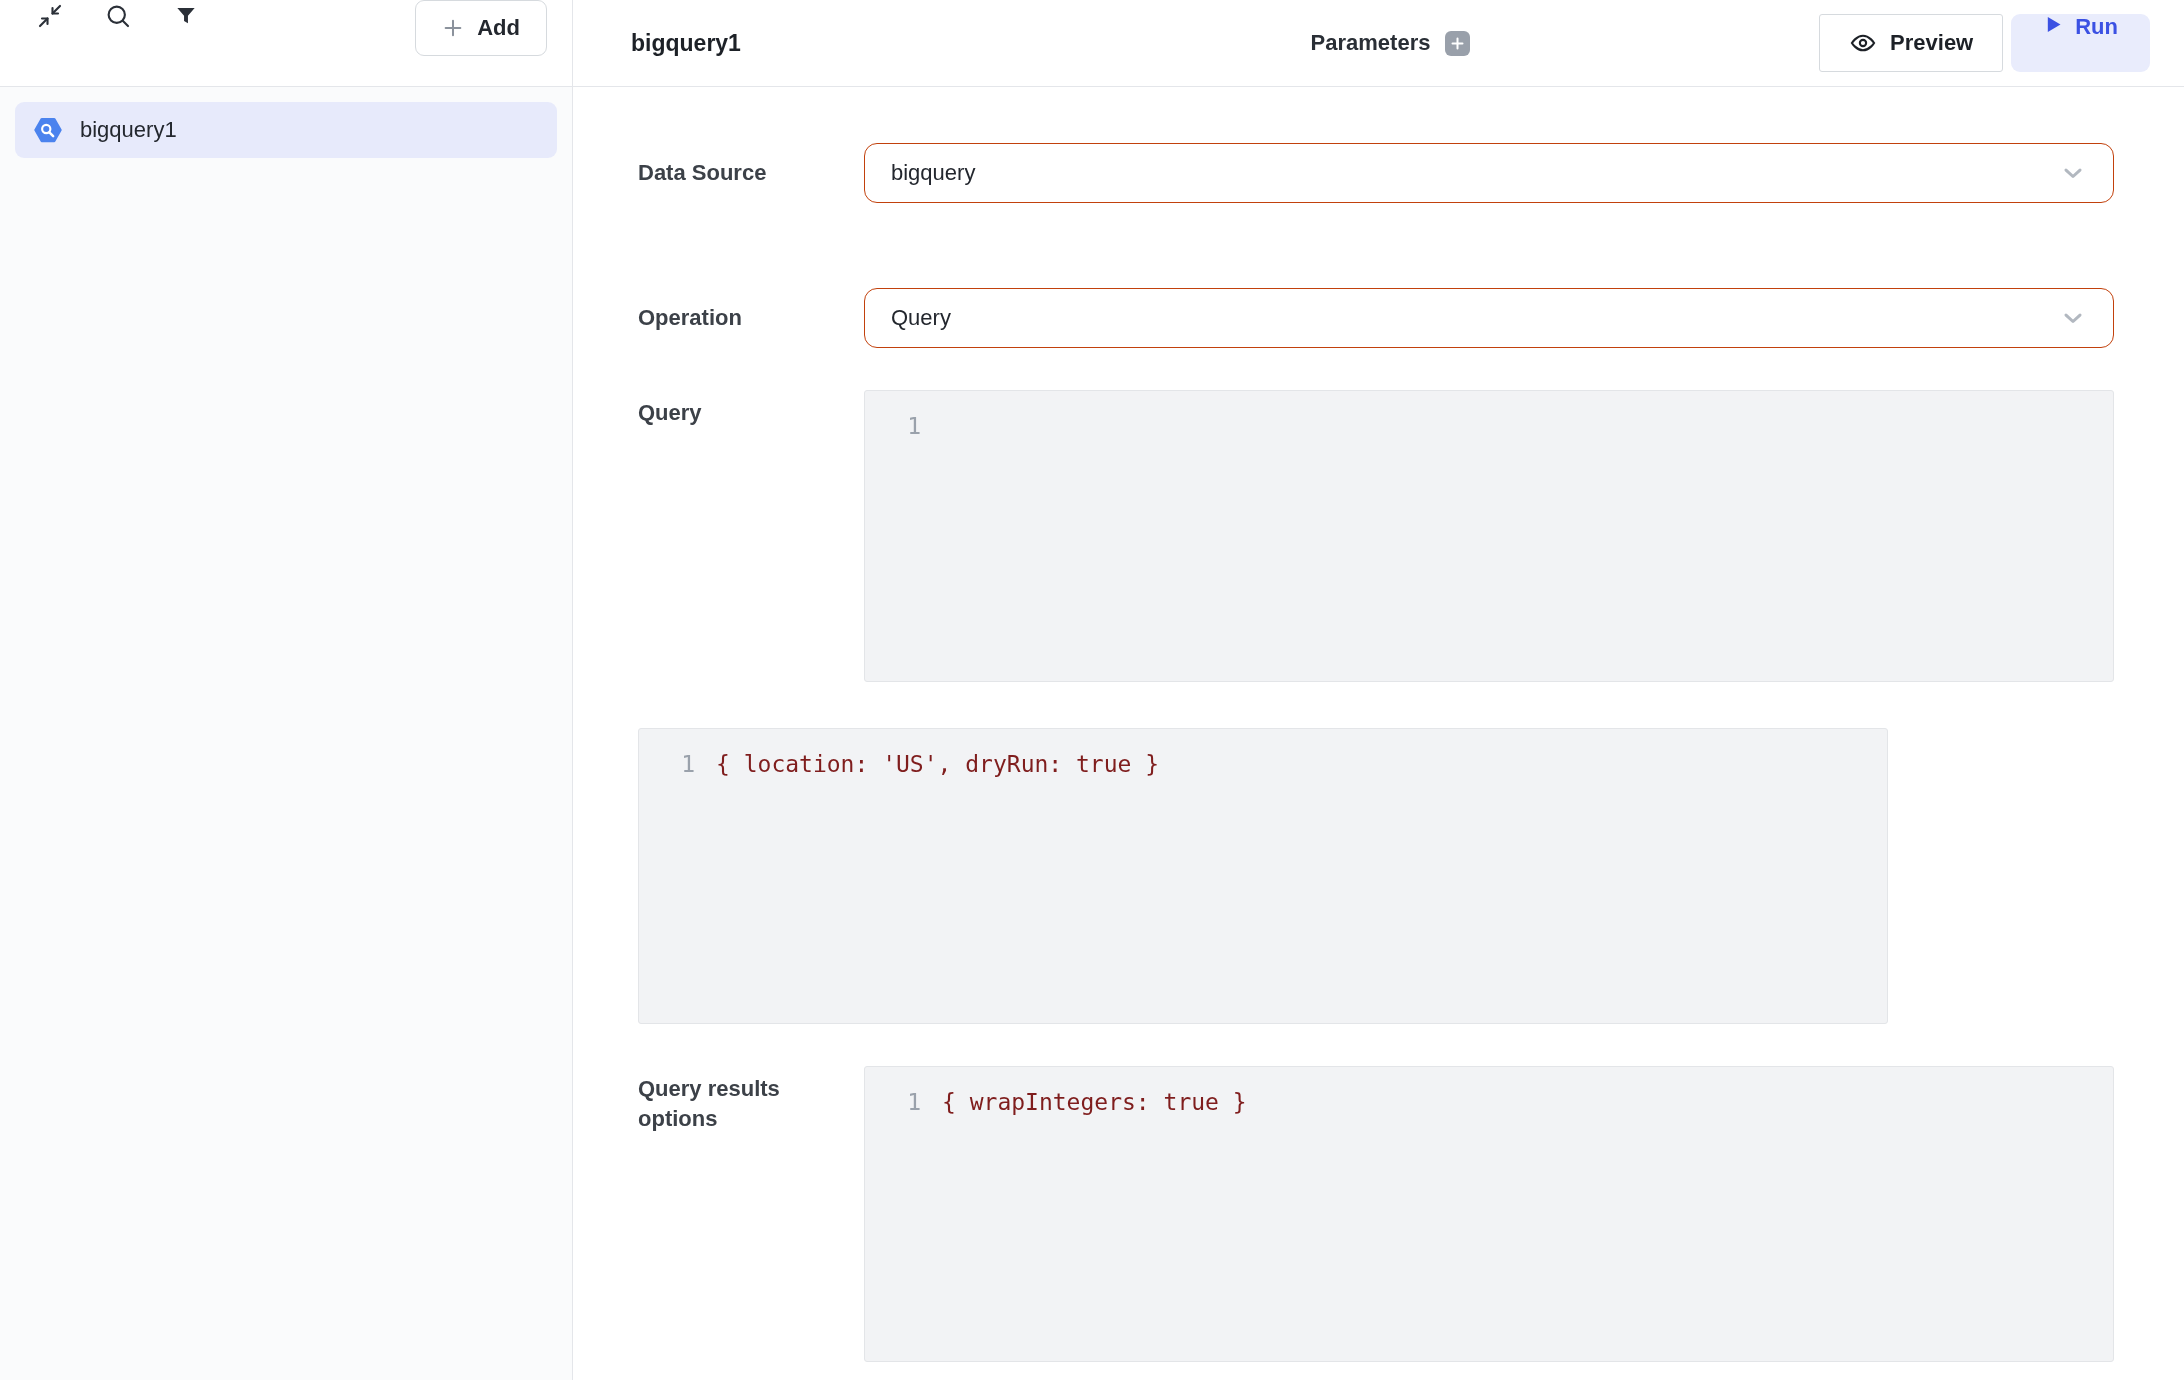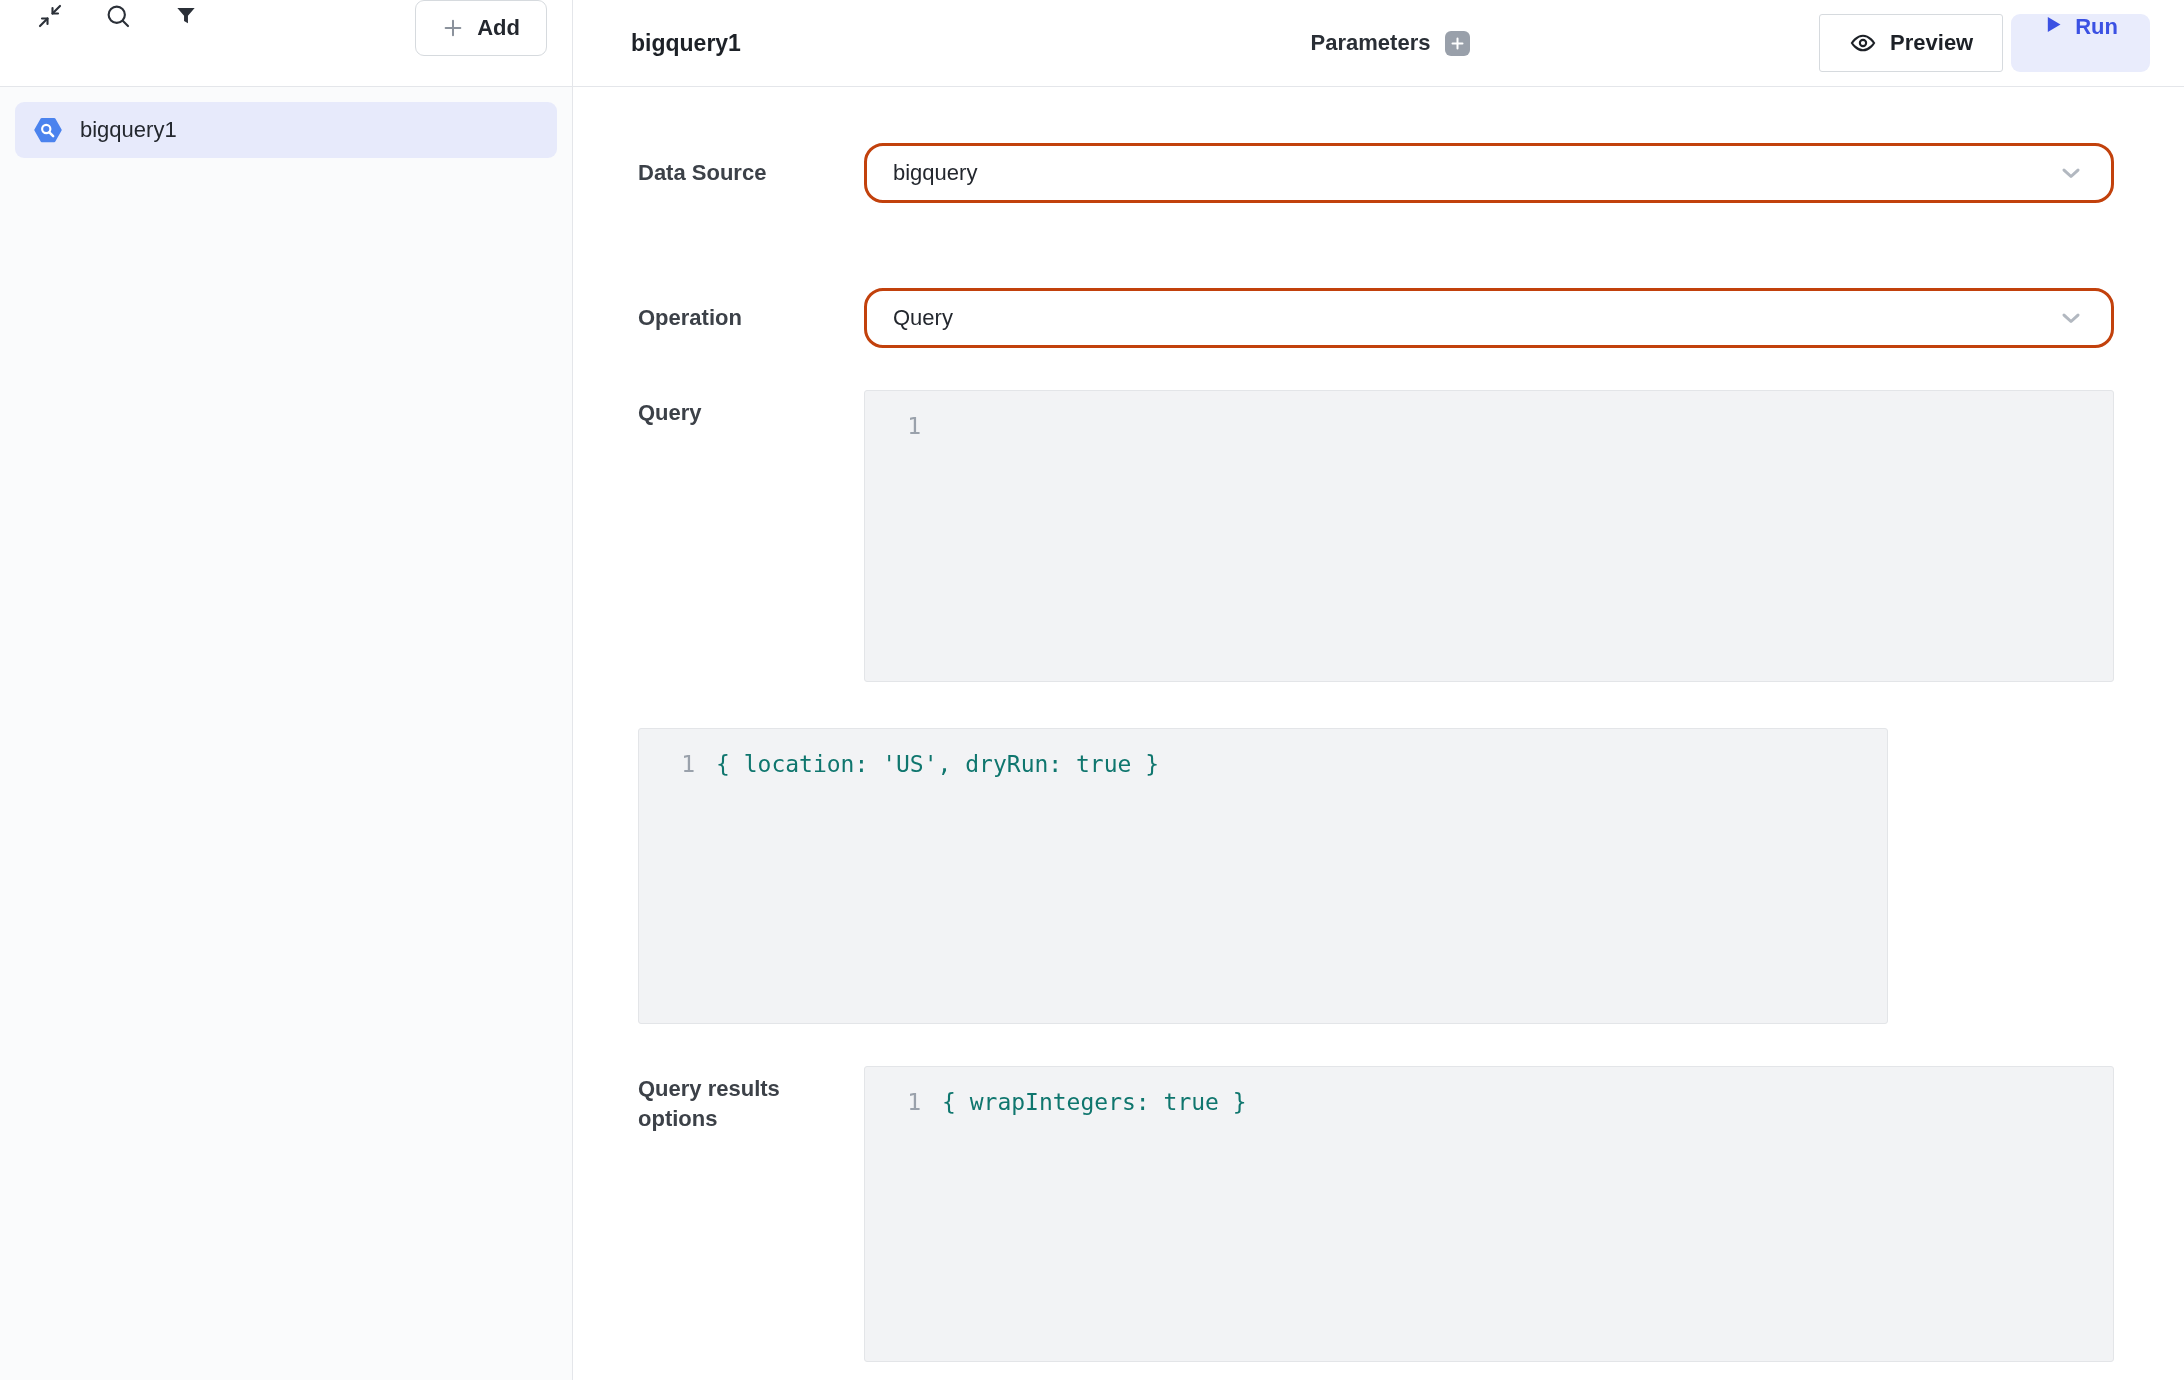--- a/index.html
+++ b/index.html
@@ -102,21 +102,21 @@
     font-size: 22px; font-weight: 600; color: #3c4148;
     line-height: 1.35;
   }
   .row-select { align-items: center; }
   .row-code .form-label { padding-top: 8px; }
   .field { flex: 1; min-width: 0; max-width: 1250px; }
 
   .select {
     height: 60px;
     background: #ffffff;
-    border: 3px solid #c2410c; border-radius: 19px;
+    border: 1px solid #c2410c; border-radius: 13px;
     display: flex; align-items: center;
     padding: 0 26px;
     font-size: 22px; color: #23272e;
     cursor: pointer;
   }
   .select-value { flex: 1; }
   .chevron { display: flex; align-items: center; }
 
   .code-editor {
     background: #f2f3f5;
@@ -133,21 +133,21 @@
     width: 56px; flex-shrink: 0;
     text-align: right;
     color: #9aa1ab;
   }
   .code-text {
     padding-left: 21px; padding-right: 30px;
     max-width: 1125px;
     white-space: pre-wrap; word-wrap: break-word;
     color: #848a92;
   }
-  .code-text.lighter { color: #0f766e; }
+  .code-text.lighter { color: #7f1d1d; }
 </style>
 </head>
 <body>
 
 <div class="app">
 
   <aside class="sidebar">
     <div class="sidebar-header">
       <span class="icon-btn">
         <svg width="30" height="30" viewBox="0 0 24 24" fill="none" stroke="#2b3038" stroke-width="1.7" stroke-linecap="round" stroke-linejoin="round">

